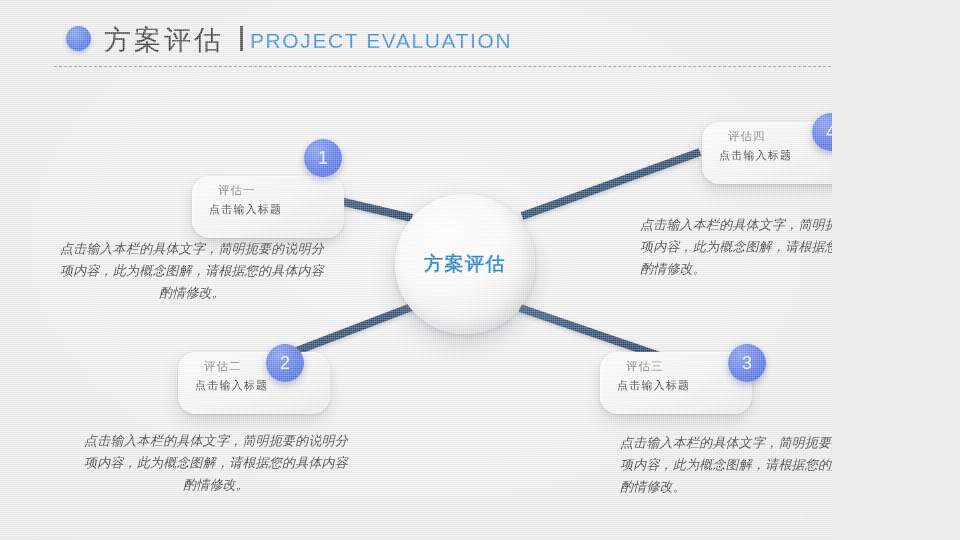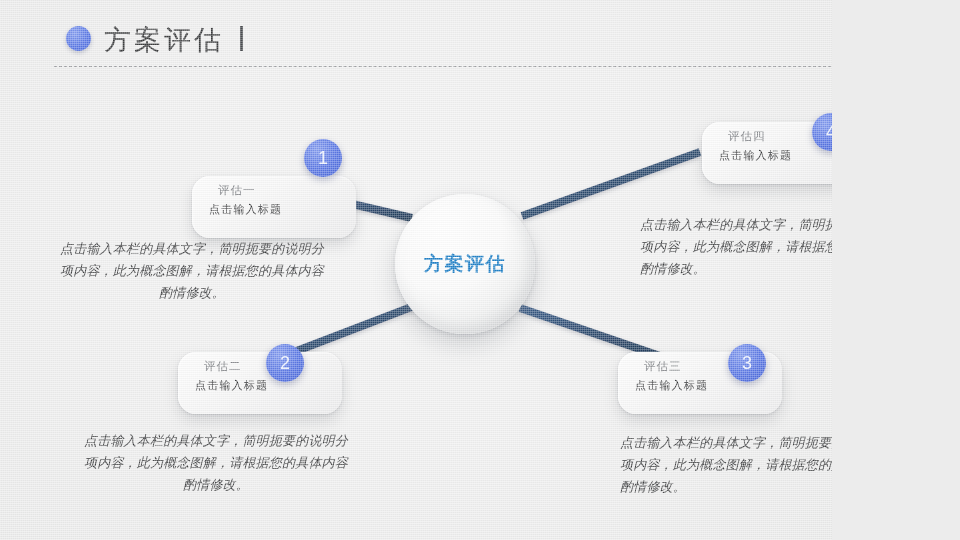--- a/index.html
+++ b/index.html
@@ -72,21 +72,20 @@
   }
 
   
   .card{
     position:absolute;width:152px;height:62px;border-radius:18px;
     background:linear-gradient(150deg,#fdfdfd 0%,#f6f6f6 40%,#eaeaeb 100%);
     box-shadow:
       0 7px 14px rgba(95,100,110,.26),
       0 1px 3px rgba(95,100,110,.22),
       inset 1px 1px 2px rgba(255,255,255,.95);
-    padding-left: 12px;
   }
   .card:before{ 
     content:"";position:absolute;left:-9px;top:16px;width:12px;height:44px;
     border-radius:7px 0 0 9px;
     background:linear-gradient(140deg,#f3f3f3 0%,#e7e7e8 100%);
     box-shadow:-2px 5px 8px rgba(95,100,110,.20);
     z-index:-1;
   }
   .card-eyebrow{
     position:absolute;left:26px;top:7px;font-size:11.5px;color:#6a6d72;letter-spacing:1px;
@@ -116,20 +115,21 @@
 </style>
 </head>
 <body>
 
 <div id="stage">
 
   <div id="header">
     <div id="bullet"></div>
     <div id="title-cn">方案评估</div>
     <div id="title-bar"></div>
+    <div id="title-en">PROJECT EVALUATION</div>
     <div id="divider"></div>
   </div>
 
   <svg id="links" viewBox="0 0 960 540">
     <defs>
       <linearGradient id="lg" x1="0" y1="0" x2="1" y2="1">
         <stop offset="0%" stop-color="#2a4f7e"></stop>
         <stop offset="50%" stop-color="#1e3c63"></stop>
         <stop offset="100%" stop-color="#15304f"></stop>
       </linearGradient>
@@ -162,21 +162,21 @@
 
   <div class="card" style="left:158px;top:352px;margin-left:20px;">
     <span class="card-eyebrow">评估二</span>
     <span class="card-title">点击输入标题</span>
   </div>
   <div class="badge" style="left:266px;top:344px;">
     <span>2</span>
   </div>
   <div class="para ctr" style="left:82px;top:430px;">点击输入本栏的具体文字，简明扼要的说明分项内容，此为概念图解，请根据您的具体内容酌情修改。</div>
 
-  <div class="card" style="left:618px;top:352px;">
+  <div class="card" style="left:600px;top:352px;">
     <span class="card-eyebrow">评估三</span>
     <span class="card-title">点击输入标题</span>
   </div>
   <div class="badge" style="left:728px;top:344px;">
     <span>3</span>
   </div>
   <div class="para lft" style="left:620px;top:432px;">点击输入本栏的具体文字，简明扼要的说明分项内容，此为概念图解，请根据您的具体内容酌情修改。</div>
 
   <div class="card" style="left:702px;top:122px;">
     <span class="card-eyebrow">评估四</span>

